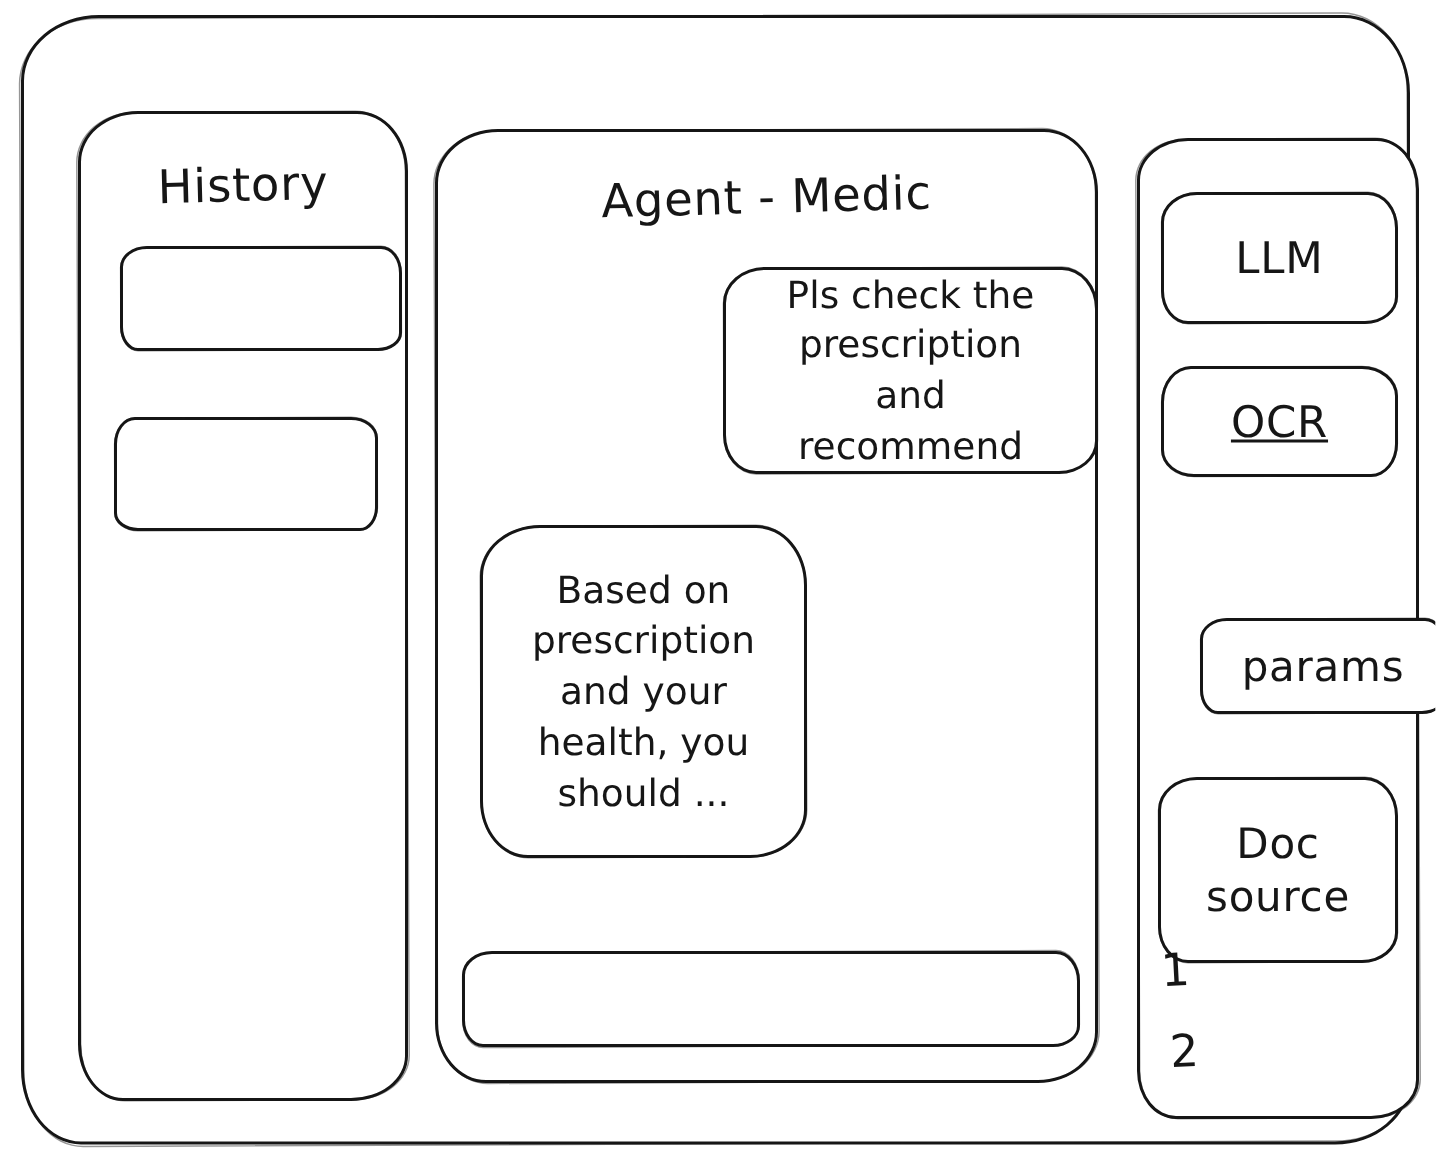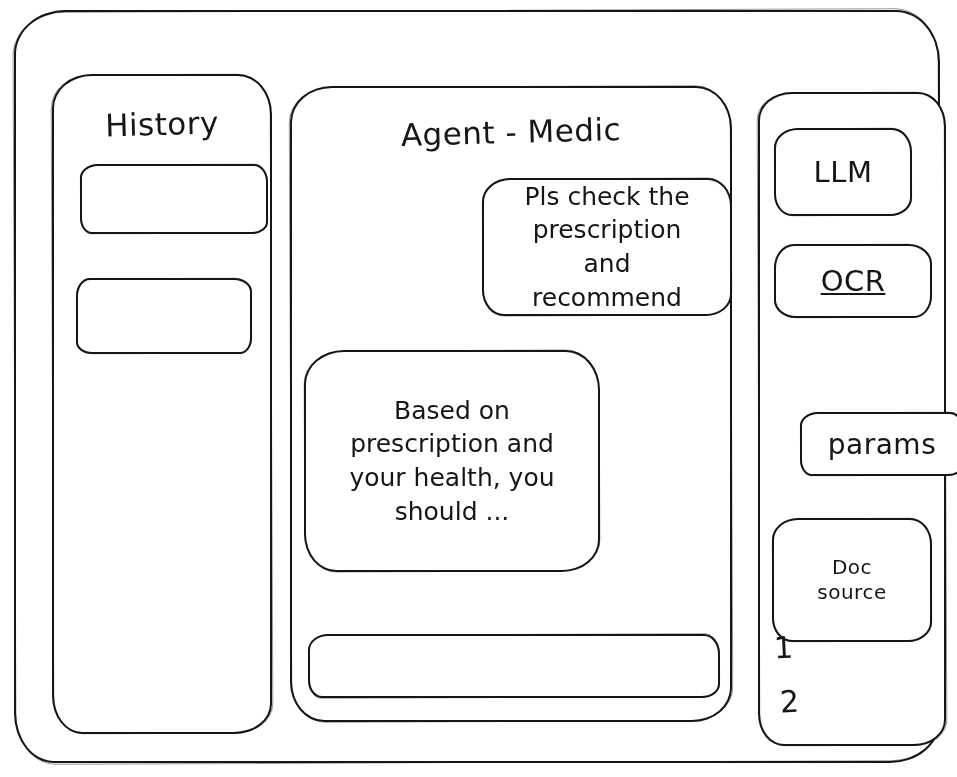--- a/index.html
+++ b/index.html
@@ -61,21 +61,21 @@
     display: flex;
     align-items: center;
     justify-content: center;
     text-align: center;
     font-size: 25px;
     line-height: 1.35;
   }
   .bubble.user  { left: 180px; top: 90px;  width: 250px; height: 138px;
                   padding: 0 30px;
                   border-radius: 28px 24px 26px 22px / 24px 28px 22px 26px; margin-left: 10px; }
-  .bubble.agent { left: 12px;  top: 262px; width: 296px; height: 222px;
+  .bubble.agent { left: 28px;  top: 262px; width: 218px; height: 222px;
                   padding: 0 31px;
                   border-radius: 40px 34px 38px 32px / 34px 40px 32px 38px; }
   .chat-input-wrap {
     left: 16px; top: 546px; width: 412px; height: 64px;
     border-radius: 20px 16px 18px 14px / 16px 20px 14px 18px;
   }
   .chat-input-wrap input {
     position: absolute;
     inset: 0;
     width: 100%;
@@ -94,29 +94,29 @@
   .tool-box {
     display: flex;
     align-items: center;
     justify-content: center;
     text-align: center;
     font-size: 29px;
     line-height: 1.25;
     letter-spacing: .5px;
     cursor: pointer;
   }
-  .tb-llm    { left: 14px; top: 34px;  width: 138px; height: 88px;
+  .tb-llm    { left: 14px; top: 34px;  width: 158px; height: 88px;
                border-radius: 24px 20px 22px 18px / 20px 24px 18px 22px; }
   .tb-ocr    { left: 14px; top: 150px; width: 158px; height: 74px;
                border-radius: 20px 24px 18px 22px / 24px 20px 22px 18px; text-decoration: underline; }
   .tb-params { left: 12px; top: 318px; width: 164px; height: 64px;
                font-size: 28px;
                border-radius: 18px 14px 16px 12px / 14px 18px 12px 16px; margin-left: 28px; }
   .tb-doc    { left: 12px; top: 424px; width: 160px; height: 124px;
-               font-size: 20px; padding: 0 22px;
+               font-size: 28px; padding: 0 22px;
                border-radius: 26px 22px 24px 20px / 22px 26px 20px 24px; }
   .tool-annotation {
     position: absolute;
     font-size: 30px;
     transform: rotate(-3deg);
   }
   .ta-1 { left: 14px; top: 536px; }
   .ta-2 { left: 20px; top: 590px; }
 </style>
 </head>

